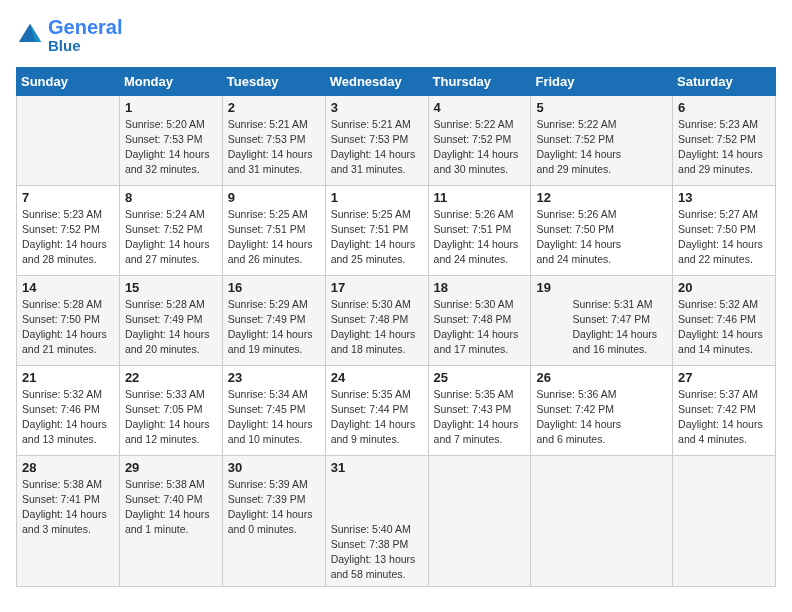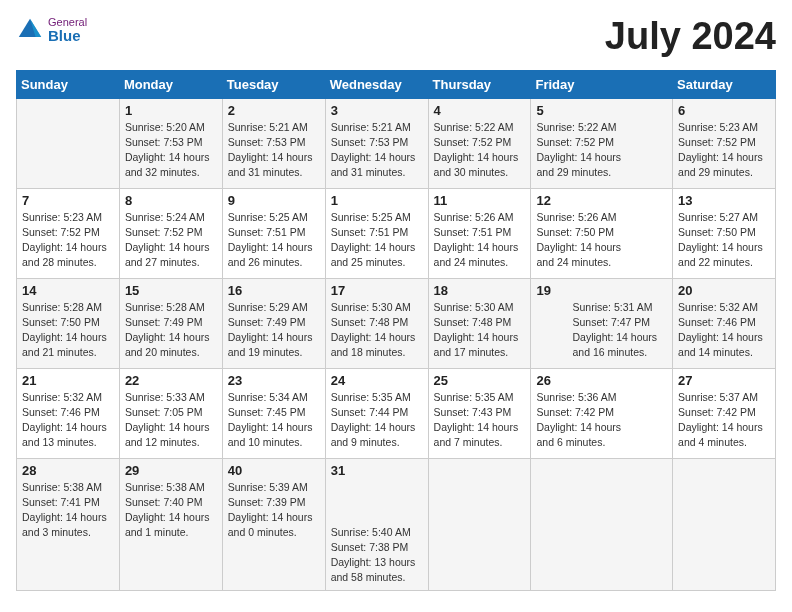--- a/index.html
+++ b/index.html
@@ -20,23 +20,23 @@
       display: flex;
       align-items: center;
       gap: 4px;
     }
     .logo-text {
       display: flex;
       flex-direction: column;
       line-height: 1.1;
     }
     .logo-general {
-      font-size: 11px;
-      font-weight: normal;
-      color: #701a75;
+      font-size: 20px;
+      font-weight: bold;
+      color: #3b82f6;
     }
     .logo-blue {
       font-size: 15px;
       font-weight: bold;
       color: #1a6fb5;
     }
     .logo-icon {
       width: 28px;
       height: 28px;
     }
@@ -103,21 +103,20 @@
     <svg class="logo-icon" viewBox="0 0 40 40" xmlns="http://www.w3.org/2000/svg">
       <polygon points="20,4 36,30 4,30" fill="#1a6fb5"></polygon>
       <polygon points="20,4 36,30 28,30" fill="#1a9ed4" opacity="0.7"></polygon>
     </svg>
     <div class="logo-text">
       <span class="logo-general">General</span>
       <span class="logo-blue">Blue</span>
     </div>
   </div>
   <div class="title-block">
-    <div class="title-month">July 2024</div>
   </div>
 </div>
 
 <table>
   <thead>
     <tr>
     <th>Sunday</th>
         <th>Monday</th>
         <th>Tuesday</th>
         <th>Wednesday</th>
@@ -334,21 +333,21 @@
 and 3 minutes.</div>
         </td>
         <td>
           <div class="day-number">29</div>
           <div class="day-info" style="white-space: pre-line;">Sunrise: 5:38 AM
 Sunset: 7:40 PM
 Daylight: 14 hours
 and 1 minute.</div>
         </td>
         <td>
-          <div class="day-number">40</div>
+          <div class="day-number">30</div>
           <div class="day-info" style="white-space: pre-line;">Sunrise: 5:39 AM
 Sunset: 7:39 PM
 Daylight: 14 hours
 and 0 minutes.</div>
         </td>
         <td>
           <div class="day-number">31</div>
           <div class="day-info" style="white-space: pre-line; margin-top: 47px;">Sunrise: 5:40 AM
 Sunset: 7:38 PM
 Daylight: 13 hours

